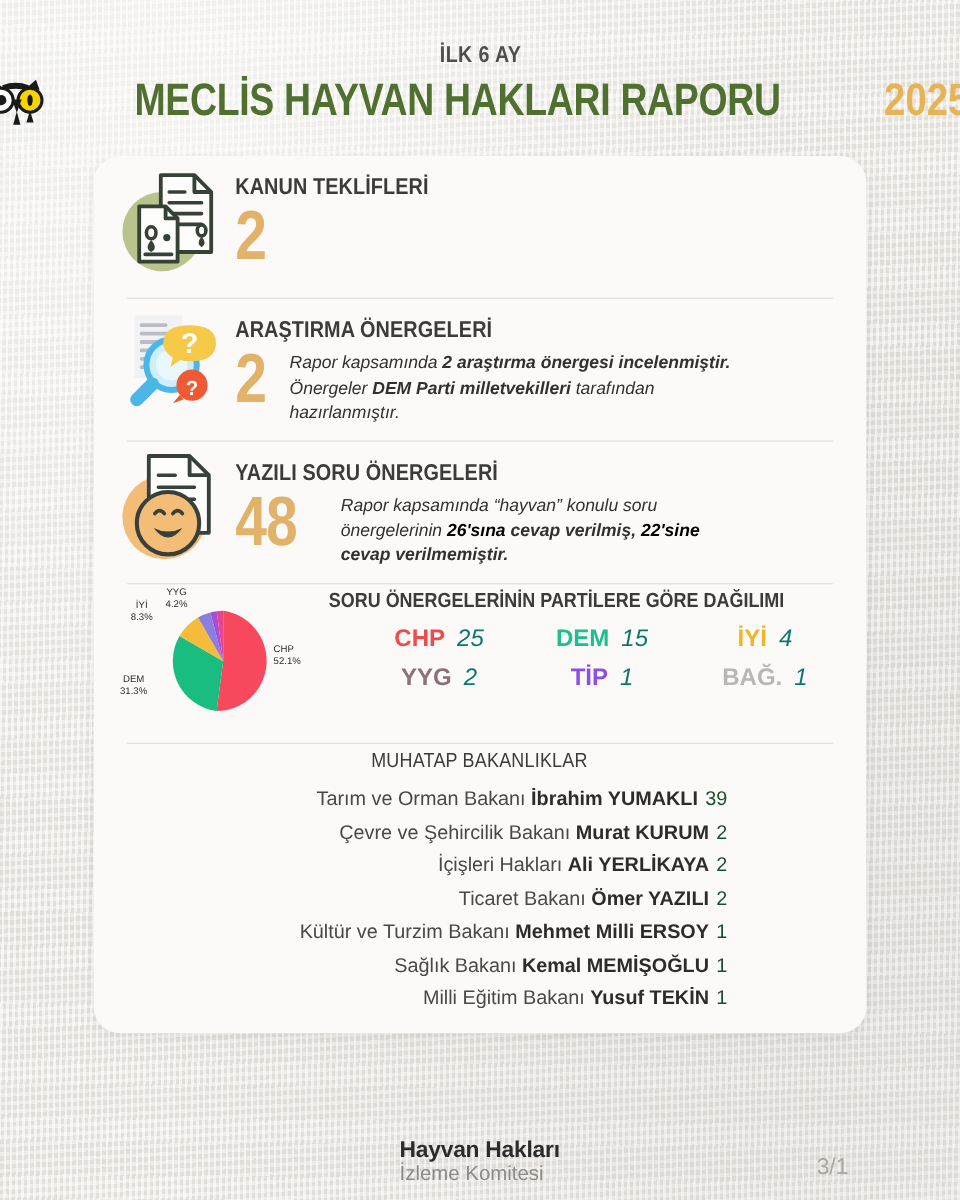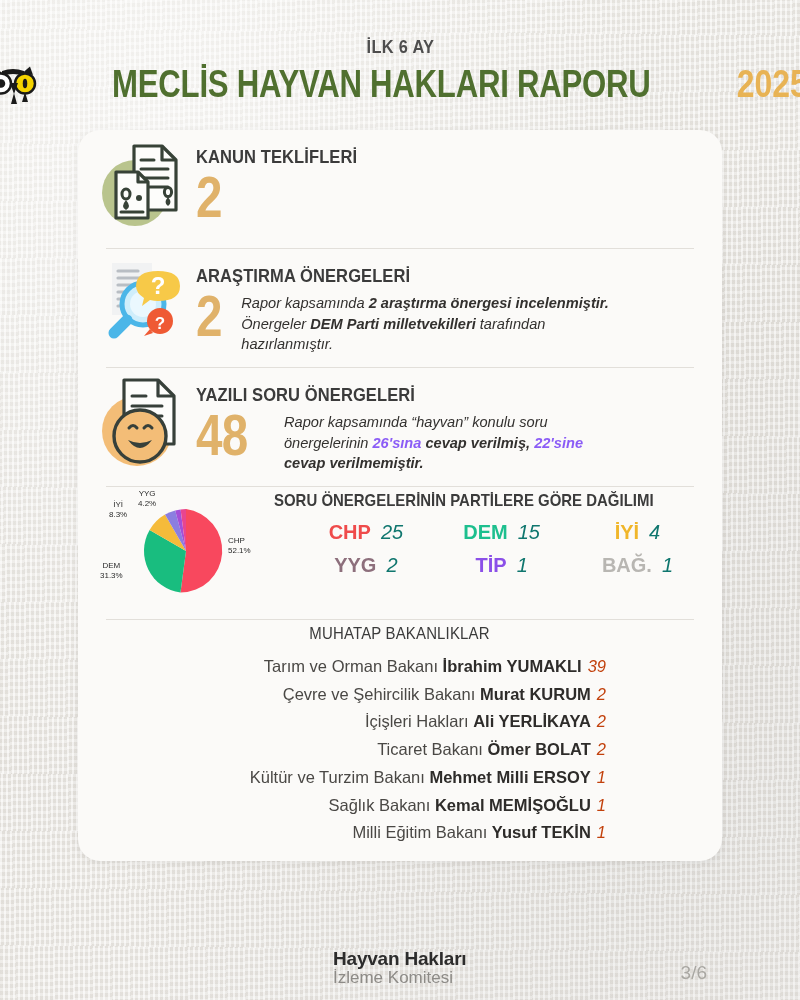--- a/index.html
+++ b/index.html
@@ -78,21 +78,21 @@
     font-size: 58px; font-weight: bold; color: #e0b26a;
     line-height: 0.92; transform: scaleX(0.82); transform-origin: left top;
     flex: 0 0 auto; letter-spacing: -1px;
   }
   .bignum.wide { min-width: 74px; }
   .sec-text {
     font-size: 14.6px; line-height: 1.42; color: #33312f;
     font-style: italic; padding-top: 4px; font-weight: 500;
   }
   .sec-text b { font-weight: bold; font-style: italic; }
-  .hl-tan { color: #8b5cf6; font-weight: bold; font-style: italic; }
+  .hl-tan { color: #000000; font-weight: bold; font-style: italic; }
 
   
   .pie-block { display: flex; align-items: flex-start; padding-top: 4px; }
   .pie-wrap { position: relative; width: 168px; height: 112px; flex: 0 0 168px; }
   .pie-label { position: absolute; font-size: 8px; line-height: 1.25; color: #2b2b2b; white-space: nowrap; }
 
   .parties { flex: 1; padding-left: 6px; text-align: center; }
   .parties-title {
     font-size: 17px; font-weight: bold; color: #3b3b3b;
     transform: scaleX(0.88); transform-origin: left center;
@@ -108,21 +108,21 @@
     text-align: center; font-size: 17px; font-weight: normal; color: #3b3b3b;
     letter-spacing: 0.2px; margin-top: 4px;
   }
   .min-title span { display: inline-block; transform: scaleX(0.88); }
   .min-list { margin-top: 9px; padding-right: 94px; }
   .min-row {
     text-align: right; font-size: 16.5px; color: #4a4845;
     line-height: 1.68; white-space: nowrap;
   }
   .min-row b { color: #2e2c2a; font-weight: bold; }
-  .min-row .cnt { color: #c2410c; font-style: italic; margin-left: 6px; font-weight: 500; }
+  .min-row .cnt { color: #14532d; margin-left: 6px; font-weight: 500; }
 
   
   .footer { position: absolute; left: 0; right: 0; bottom: 52px; z-index: 4; }
   .fl { position: absolute; left: 333px; top: 0; }
   .fl .l1 { font-size: 19px; font-weight: bold; color: #2c2c2c; letter-spacing: -0.2px; }
   .fl .l2 { font-size: 17px; color: #8d8b87; margin-top: -2px; }
   .pageno { position: absolute; right: 93px; top: 14px; font-size: 19px; color: #a9a7a2; }
 </style>
 </head>
 <body>
@@ -277,28 +277,28 @@
   <div class="sep" style="margin-top:16px;"></div>
 
   <div>
     <div class="min-title">
       <span>MUHATAP BAKANLIKLAR</span>
     </div>
     <div class="min-list" id="minlist">
         <div class="min-row"><span>Tarım ve Orman Bakanı </span><b>İbrahim YUMAKLI</b><span class="cnt">39</span></div>
         <div class="min-row"><span>Çevre ve Şehircilik Bakanı </span><b>Murat KURUM</b><span class="cnt">2</span></div>
         <div class="min-row"><span>İçişleri Hakları </span><b>Ali YERLİKAYA</b><span class="cnt">2</span></div>
-        <div class="min-row"><span>Ticaret Bakanı </span><b>Ömer BOLAT</b><span class="cnt">2</span></div>
+        <div class="min-row"><span>Ticaret Bakanı </span><b>Ömer YAZILI</b><span class="cnt">2</span></div>
         <div class="min-row"><span>Kültür ve Turzim Bakanı </span><b>Mehmet Milli ERSOY</b><span class="cnt">1</span></div>
         <div class="min-row"><span>Sağlık Bakanı </span><b>Kemal MEMİŞOĞLU</b><span class="cnt">1</span></div>
         <div class="min-row"><span>Milli Eğitim Bakanı </span><b>Yusuf TEKİN</b><span class="cnt">1</span></div>
       </div>
   </div>
 
 </div>
 
 <div class="footer">
   <div class="fl">
     <div class="l1">Hayvan Hakları</div>
     <div class="l2">İzleme Komitesi</div>
   </div>
-  <div class="pageno">3/6</div>
+  <div class="pageno">3/1</div>
 </div>
 
 </body></html>

